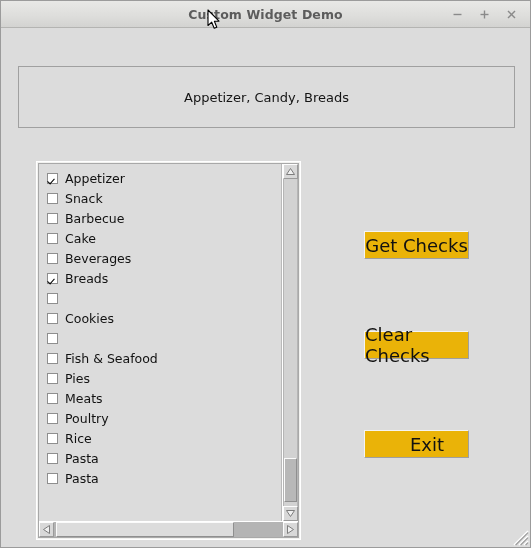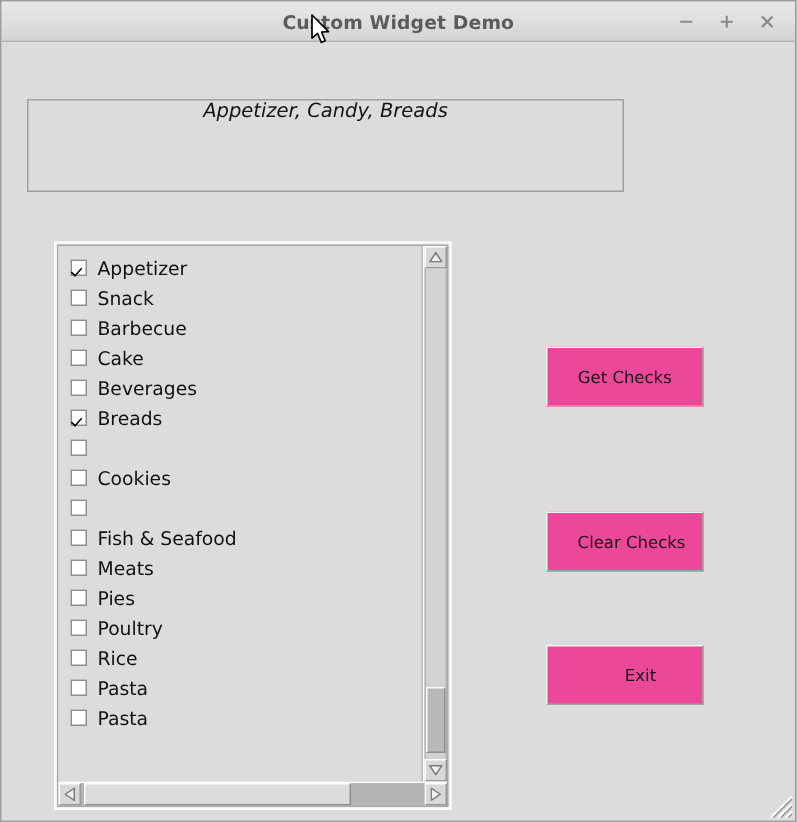--- a/index.html
+++ b/index.html
@@ -82,28 +82,28 @@
     width: 100%;
     height: 519px;
     background: #dcdcdc;
   }
 
   
   .display-panel {
     position: absolute;
     left: 17px;
     top: 38px;
-    width: 398px;
+    width: 497px;
     height: 62px;
     box-sizing: border-box;
     background: #dcdcdc;
     border: 1px solid #a0a0a0;
     display: flex;
-    justify-content: center;
-    font-style: italic;
+    align-items: center;
+    justify-content: center;
   }
   .display-text {
     font-size: 13px;
     color: #141414;
     user-select: none;
   }
 
   
   .checklist-frame {
     position: absolute;
@@ -269,36 +269,36 @@
     border-right-color: #8f8f8f;
     border-bottom-color: #8f8f8f;
     box-sizing: border-box;
     cursor: default;
   }
 
   
   .btn {
     position: absolute;
     width: 105px;
-    height: 40px;
-    box-sizing: border-box;
-    background: #ec4899;
+    height: 28px;
+    box-sizing: border-box;
+    background: #eab308;
     border: 1px solid #9f9f9f;
     border-top-color: #f4f4f4;
     border-left-color: #f4f4f4;
     display: flex;
     align-items: center;
     justify-content: center;
-    font-size: 11px;
+    font-size: 18px;
     color: #111111;
     cursor: default;
     user-select: none;
   }
   .btn-get   { left: 363px; top: 203px; }
-  .btn-clear { left: 363px; top: 313px; padding-left: 9px; }
+  .btn-clear { left: 363px; top: 303px; }
   .btn-exit  { left: 363px; top: 402px; padding-left: 21px; }
 
   
   .grip {
     position: absolute;
     right: 1px;
     bottom: 1px;
     width: 18px;
     height: 18px;
     pointer-events: none;
@@ -377,25 +377,25 @@
                 </div>
                 <div class="chk-item">
                   <span class="chk-box"></span>
                 </div>
                 <div class="chk-item">
                   <span class="chk-box"></span>
                   <span class="chk-label">Fish &amp; Seafood</span>
                 </div>
                 <div class="chk-item">
                   <span class="chk-box"></span>
+                  <span class="chk-label">Pies</span>
+                </div>
+                <div class="chk-item">
+                  <span class="chk-box"></span>
                   <span class="chk-label">Meats</span>
-                </div>
-                <div class="chk-item">
-                  <span class="chk-box"></span>
-                  <span class="chk-label">Pies</span>
                 </div>
                 <div class="chk-item">
                   <span class="chk-box"></span>
                   <span class="chk-label">Poultry</span>
                 </div>
                 <div class="chk-item">
                   <span class="chk-box"></span>
                   <span class="chk-label">Rice</span>
                 </div>
                 <div class="chk-item">

